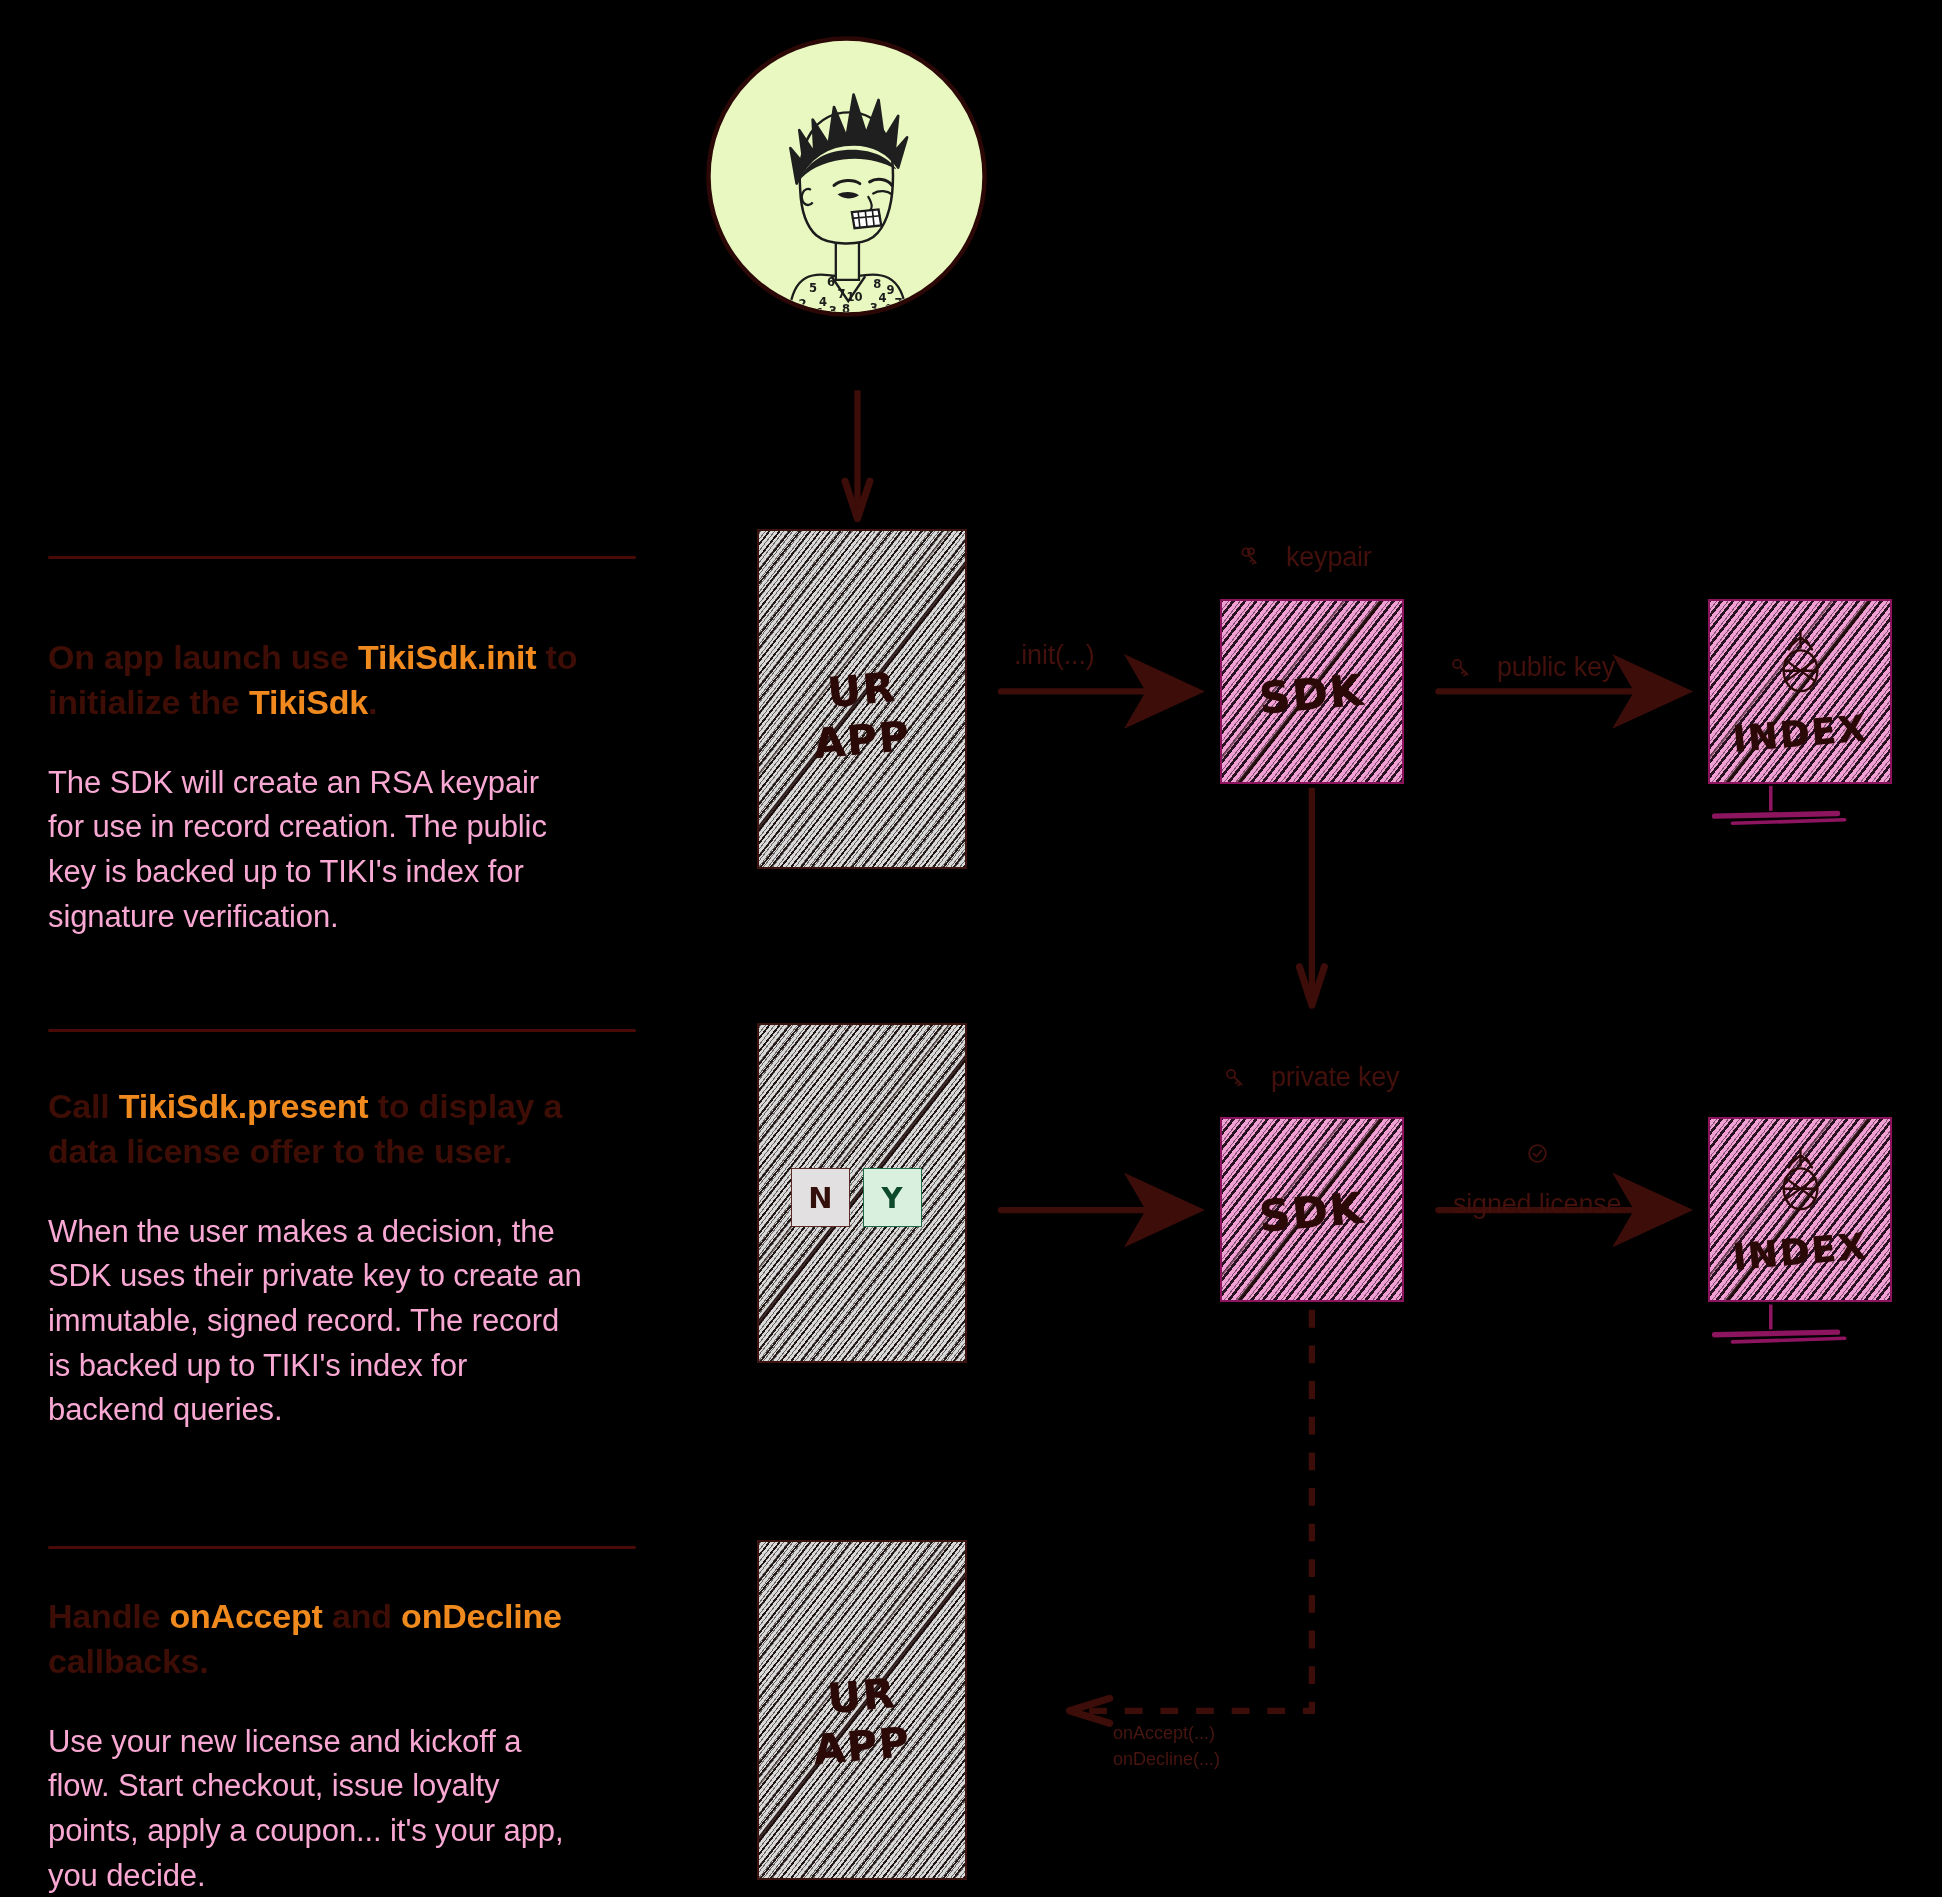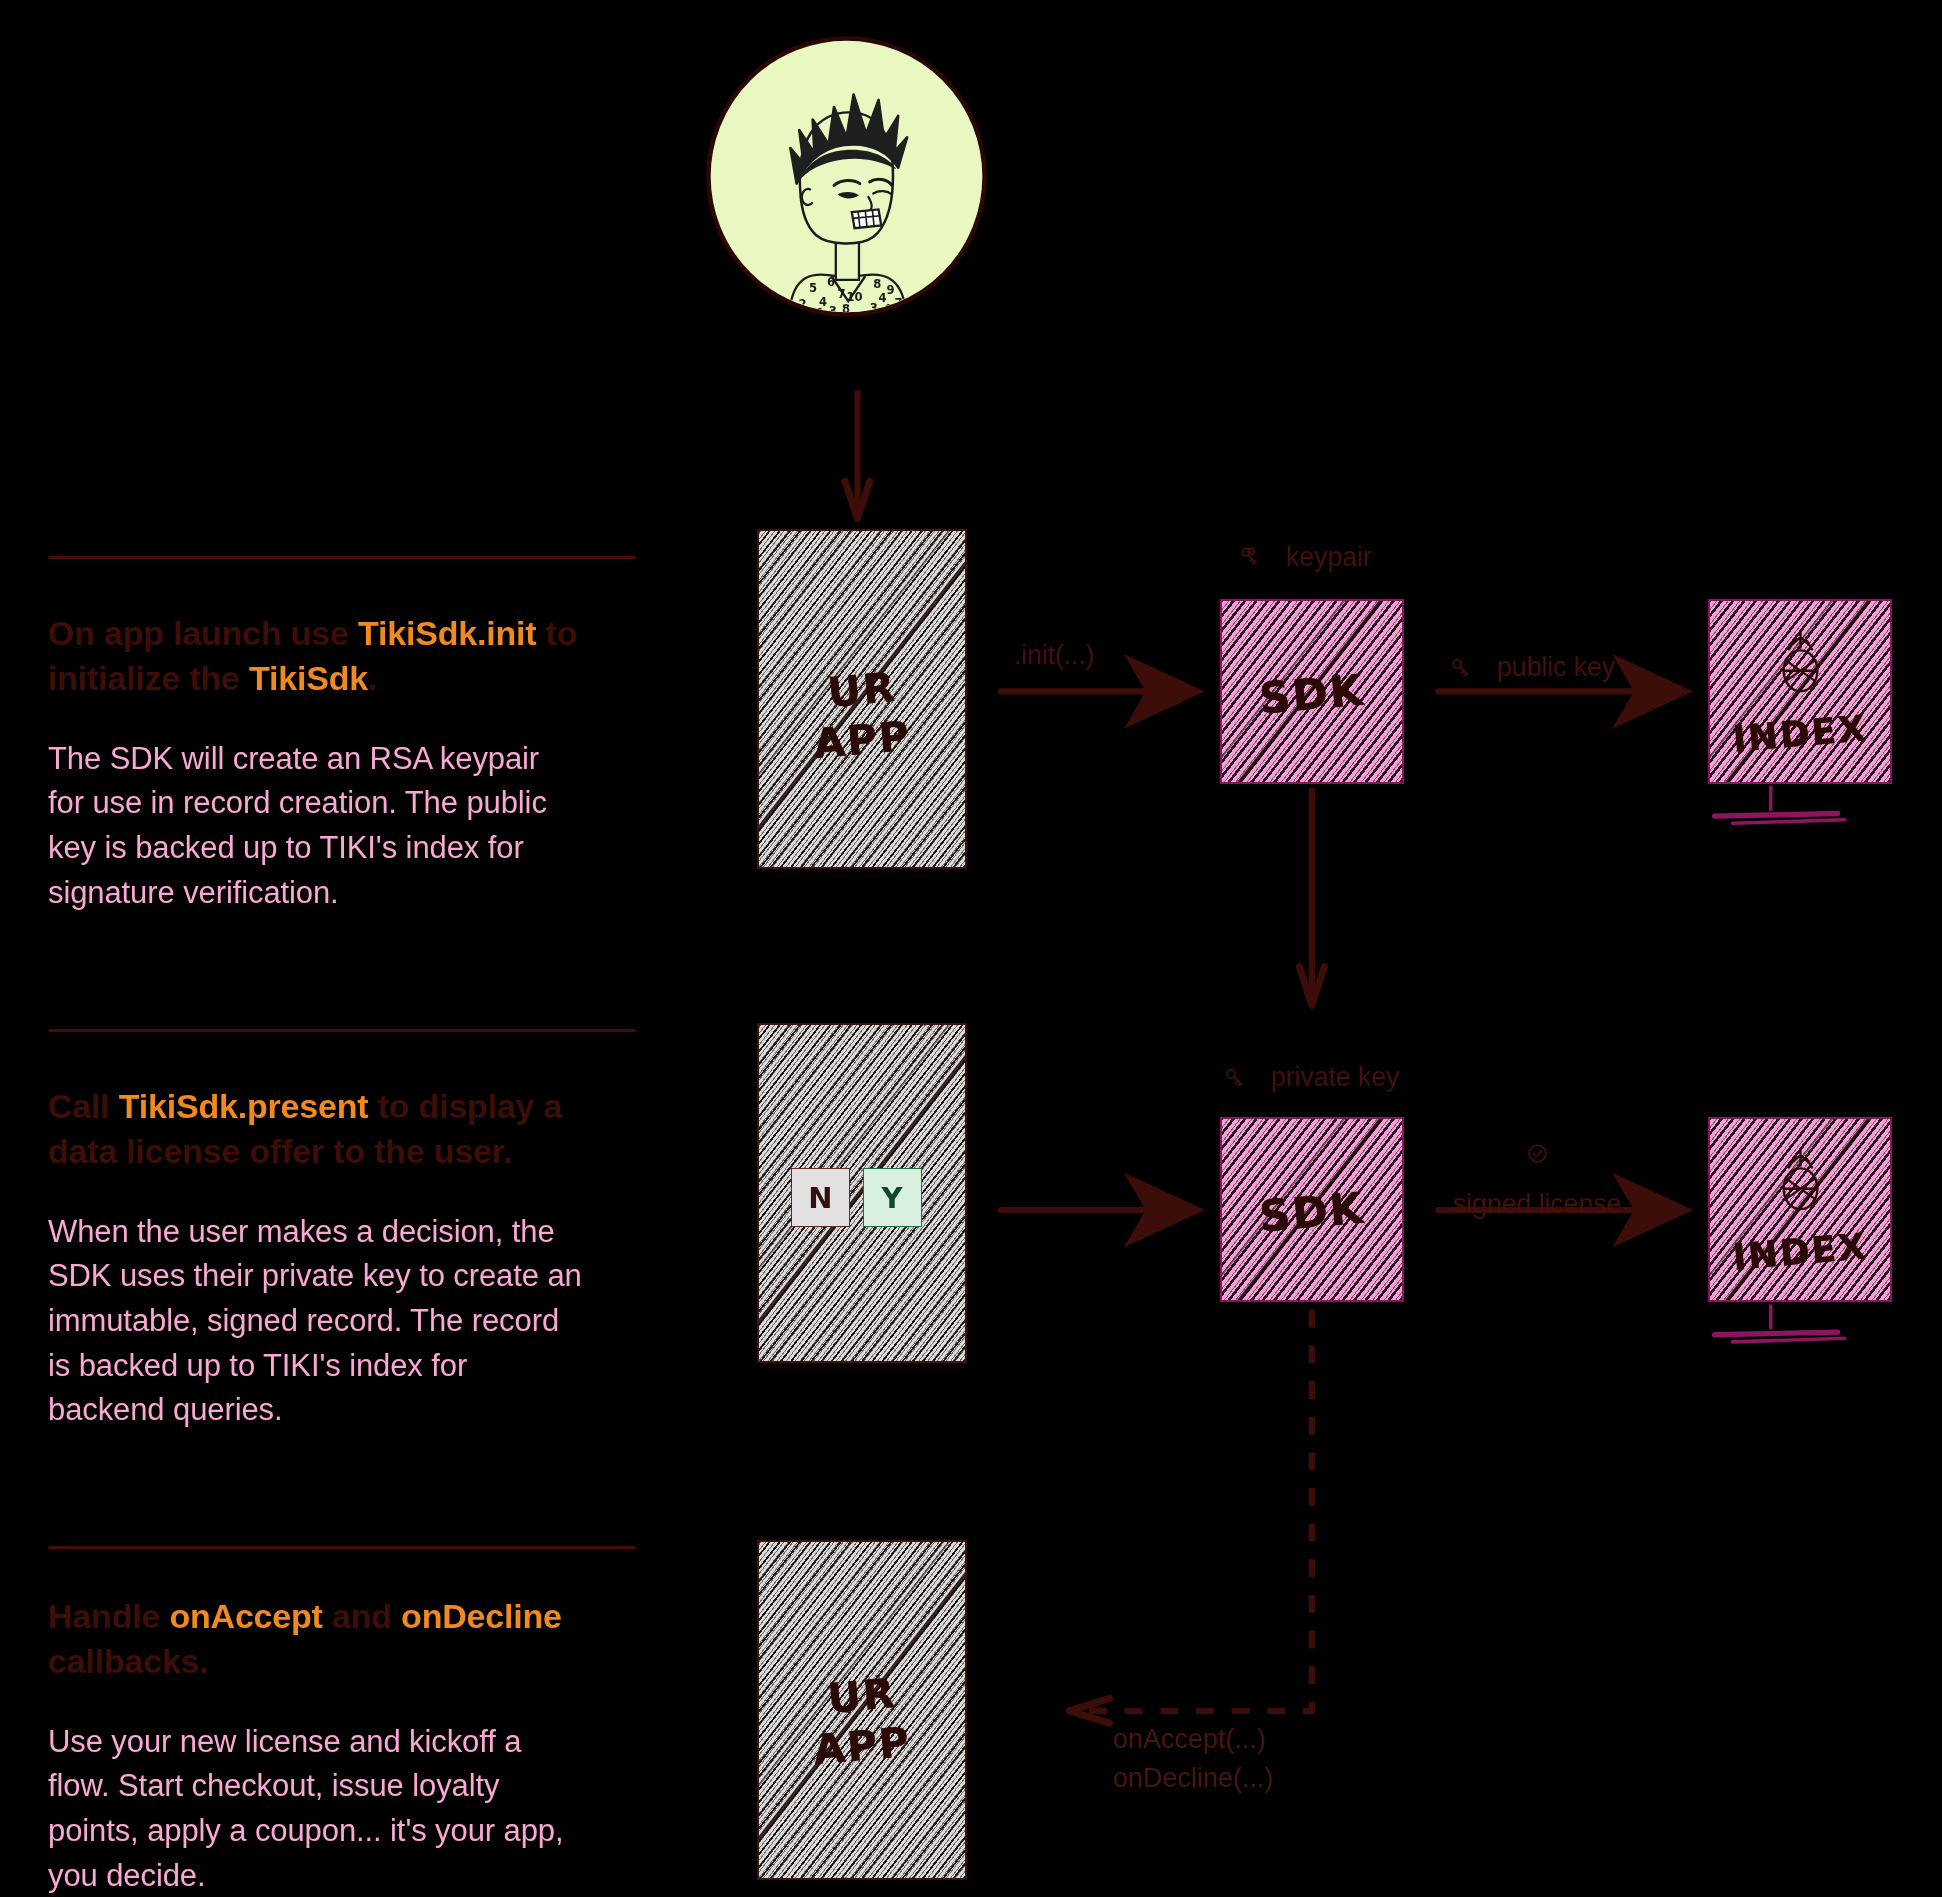--- a/index.html
+++ b/index.html
@@ -123,21 +123,21 @@
     white-space: nowrap;
     display: flex;
     align-items: center;
     gap: 24px;
     letter-spacing: -0.2px;
   }
   .edge-label svg { display: block; }
 
   .callback-label {
     position: absolute;
-    font-size: 27px;
+    font-size: 18px;
     color: #481510;
     line-height: 1.45;
     white-space: nowrap;
   }
 
   
   .choice-row {
     position: absolute;
     display: flex;
     gap: 12.5px;
@@ -167,21 +167,21 @@
     pointer-events: none;
   }
 </style>
 </head>
 <body>
 
 <div class="text-col">
 
   <div class="step-block" style="top:556px;">
     <div class="step-divider" style="top:0px;"></div>
-    <div class="step-heading" style="margin-top:55px;">
+    <div class="step-heading" style="margin-top:79px;">
       <span>On app launch use </span><span class="hl">TikiSdk.init</span><span> to initialize the </span><span class="hl">TikiSdk</span><span>.</span>
     </div>
     <p class="step-body">The SDK will create an RSA keypair for use in record creation. The public key is backed up to TIKI's index for signature verification.</p>
   </div>
 
   <div class="step-block" style="top:1029px;">
     <div class="step-divider" style="top:0px;"></div>
     <div class="step-heading" style="margin-top:55px;">
       <span>Call </span><span class="hl">TikiSdk.present</span><span> to display a data license offer to the user.</span>
     </div>

